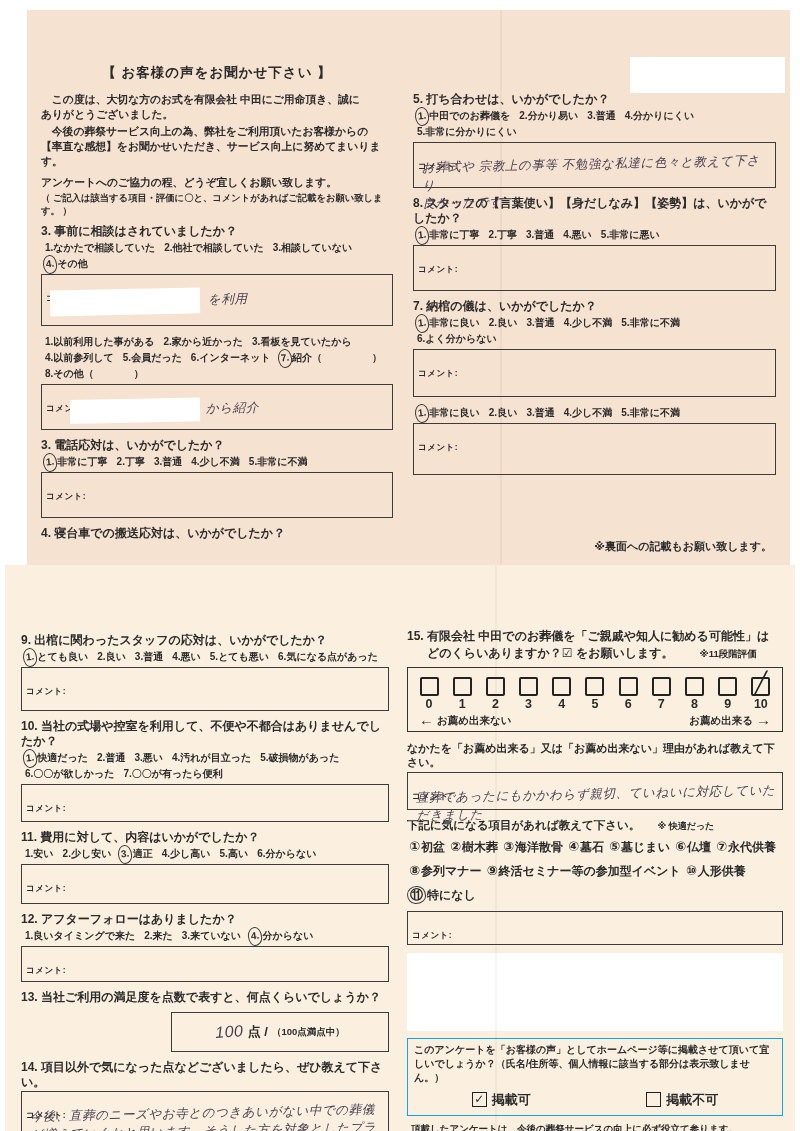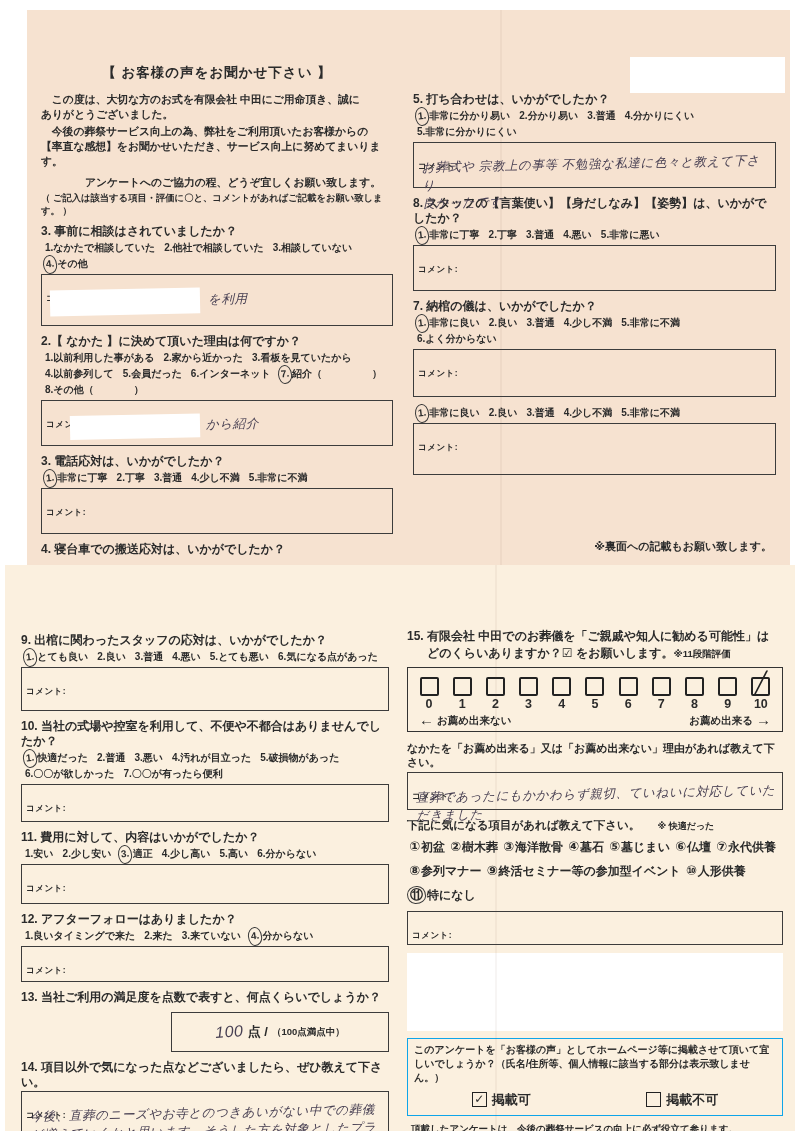--- a/index.html
+++ b/index.html
@@ -15,21 +15,21 @@
   .page::after{content:"";position:absolute;top:0;bottom:0;left:62%;width:2px;
     background:rgba(120,90,60,0.06);pointer-events:none;}
   .cols{display:flex;}
   #page1 .col-left{width:378px;box-sizing:border-box;padding:54px 12px 0 14px;}
   #page1 .col-right{width:385px;box-sizing:border-box;padding:76px 14px 0 8px;position:relative;}
   #page2 .col-left{width:394px;box-sizing:border-box;padding:62px 10px 0 16px;}
   #page2 .col-right{width:396px;box-sizing:border-box;padding:58px 12px 0 8px;}
 
   .hdr{font-size:13.5px;font-weight:bold;text-align:center;letter-spacing:1px;margin:0 0 10px;}
   .intro{font-size:10.8px;font-weight:bold;line-height:1.38;margin:0 0 2px;white-space:pre-line;}
-  .intro.sp{margin-top:7px;margin-left:44px;}
+  .intro.sp{margin-top:7px;}
   .intro.small{font-size:9.3px;font-weight:bold;margin-top:1px;}
 
   .q{margin:0 0 1px;}
   .qt{font-size:12px;font-weight:bold;margin:6px 0 1px;line-height:1.25;}
   .opts{font-size:10px;font-weight:bold;line-height:1.6;margin:0 0 2px 4px;}
   .opt{margin-right:9px;display:inline-block;}
   .num{display:inline-block;}
   .circled{
     border:1.4px solid #3a3a3a;border-radius:58% 52% 62% 50% / 55% 62% 48% 60%;
     padding:0 2px 1px 2px;margin:-2px 0 -2px -2px;transform:rotate(-6deg);
@@ -49,21 +49,21 @@
 
   .back-note{font-size:11px;font-weight:bold;text-align:right;margin-top:64px;padding-right:4px;}
 
   .score-box{border:1px solid #3c3c3c;box-sizing:border-box;width:218px;height:40px;
     margin:7px 0 8px auto;display:flex;align-items:center;justify-content:center;gap:4px;}
   .score{font-size:16px;transform:rotate(-4deg);}
   .unit{font-size:13px;font-weight:bold;}
   .maxnote{font-size:9.5px;font-weight:bold;}
 
   .q15-t2row{display:flex;align-items:baseline;font-size:12px;font-weight:bold;margin:1px 0 2px 20px;text-align:right;}
-  .q15-note{font-size:9.5px;}
+  .q15-note{font-size:9.5px;margin-left:26px;}
   .scale-box{border:1.5px solid #333;padding:9px 9px 3px;margin:5px 0 9px;}
   .scale-row{display:flex;justify-content:space-between;}
   .scell{width:24px;text-align:center;}
   .sbox{width:15px;height:15px;border:2px solid #222;border-radius:2px;margin:0 auto;position:relative;background:transparent;}
   .slash{position:absolute;left:1px;top:-7px;font-size:21px;line-height:1;color:#222;font-style:normal;}
   .snum{font-size:12.5px;font-weight:bold;margin-top:1px;}
   .scale-arrows{display:flex;justify-content:space-between;font-size:10.5px;font-weight:bold;margin-top:3px;padding:0 2px;}
   .arrow{font-size:15px;line-height:0.8;vertical-align:-1px;}
 
   .reason{font-size:11px;font-weight:bold;margin:2px 0 2px;line-height:1.3;}
@@ -99,21 +99,20 @@
       <section class="q">
         <div class="qt">3. 事前に相談はされていましたか？</div>
         <div class="opts"><span class="opt"><span class="num">1.</span><span>なかたで相談していた</span></span><span class="opt"><span class="num">2.</span><span>他社で相談していた</span></span><span class="opt"><span class="num">3.</span><span>相談していない</span></span><span class="opt"><span class="num circled">4.</span><span>その他</span></span></div>
         <div class="cbox h52">
           <span class="clabel">コメント:</span>
           <div class="hand"><span class="redact rw150"></span><span>を利用</span></div>
         </div>
       </section>
 
       <section class="q">
-        <div class="qt">2.【 なかた 】に決めて頂いた理由は何ですか？</div>
         <div class="opts"><span class="opt"><span class="num">1.</span><span>以前利用した事がある</span></span><span class="opt"><span class="num">2.</span><span>家から近かった</span></span><span class="opt"><span class="num">3.</span><span>看板を見ていたから</span></span><span class="opt"><span class="num">4.</span><span>以前参列して</span></span><span class="opt"><span class="num">5.</span><span>会員だった</span></span><span class="opt"><span class="num">6.</span><span>インターネット</span></span><span class="opt"><span class="num circled">7.</span><span>紹介（　　　　　）</span></span><span class="opt"><span class="num">8.</span><span>その他（　　　　）</span></span></div>
         <div class="cbox h46">
           <span class="clabel">コメント:</span>
           <div class="hand"><span class="redact rw130"></span><span>から紹介</span></div>
         </div>
       </section>
 
       <section class="q">
         <div class="qt">3. 電話応対は、いかがでしたか？</div>
         <div class="opts"><span class="opt"><span class="num circled">1.</span><span>非常に丁寧</span></span><span class="opt"><span class="num">2.</span><span>丁寧</span></span><span class="opt"><span class="num">3.</span><span>普通</span></span><span class="opt"><span class="num">4.</span><span>少し不満</span></span><span class="opt"><span class="num">5.</span><span>非常に不満</span></span></div>
@@ -124,21 +123,21 @@
 
       <section class="q">
         <div class="qt">4. 寝台車での搬送応対は、いかがでしたか？</div>
 
       </section>
     </div>
 
     <div class="col-right">
       <section class="q">
         <div class="qt">5. 打ち合わせは、いかがでしたか？</div>
-        <div class="opts"><span class="opt"><span class="num circled">1.</span><span>非常に分かり易い</span></span><span class="opt"><span class="num">2.</span><span>分かり易い</span></span><span class="opt"><span class="num">3.</span><span>普通</span></span><span class="opt"><span class="num">4.</span><span>分かりにくい</span></span><span class="opt"><span class="num">5.</span><span>非常に分かりにくい</span></span></div>
+        <div class="opts"><span class="opt"><span class="num circled">1.</span><span>中田でのお葬儀を</span></span><span class="opt"><span class="num">2.</span><span>分かり易い</span></span><span class="opt"><span class="num">3.</span><span>普通</span></span><span class="opt"><span class="num">4.</span><span>分かりにくい</span></span><span class="opt"><span class="num">5.</span><span>非常に分かりにくい</span></span></div>
         <div class="cbox h46">
           <span class="clabel">コメント:</span>
           <div class="hand">お葬式や 宗教上の事等 不勉強な私達に色々と教えて下さり
 良かったです</div>
         </div>
       </section>
 
       <section class="q">
         <div class="qt">8. スタッフの【言葉使い】【身だしなみ】【姿勢】は、いかがでしたか？</div>
         <div class="opts"><span class="opt"><span class="num circled">1.</span><span>非常に丁寧</span></span><span class="opt"><span class="num">2.</span><span>丁寧</span></span><span class="opt"><span class="num">3.</span><span>普通</span></span><span class="opt"><span class="num">4.</span><span>悪い</span></span><span class="opt"><span class="num">5.</span><span>非常に悪い</span></span></div>

